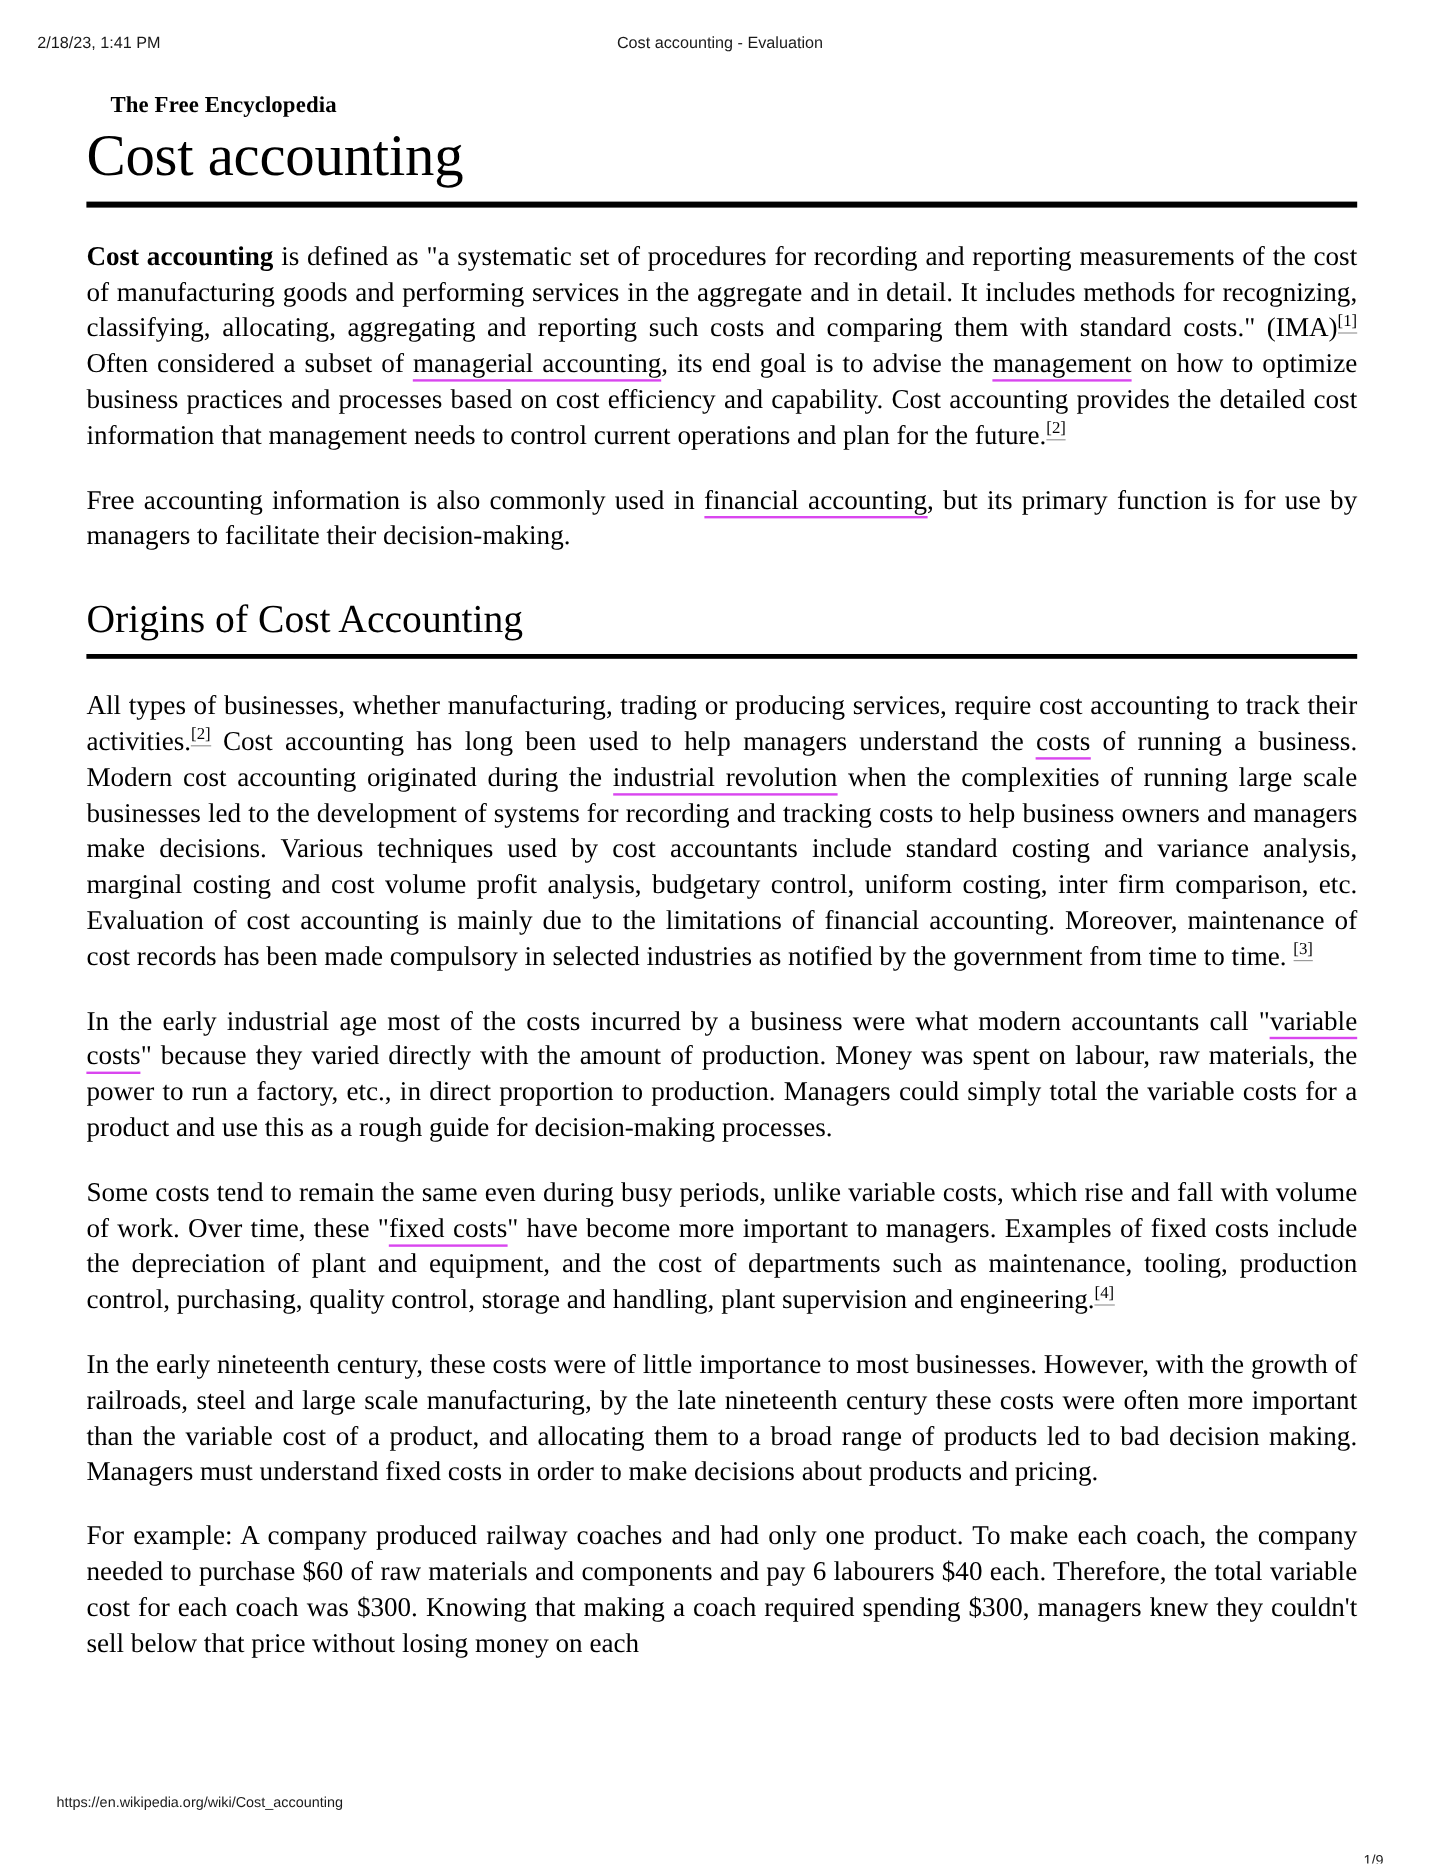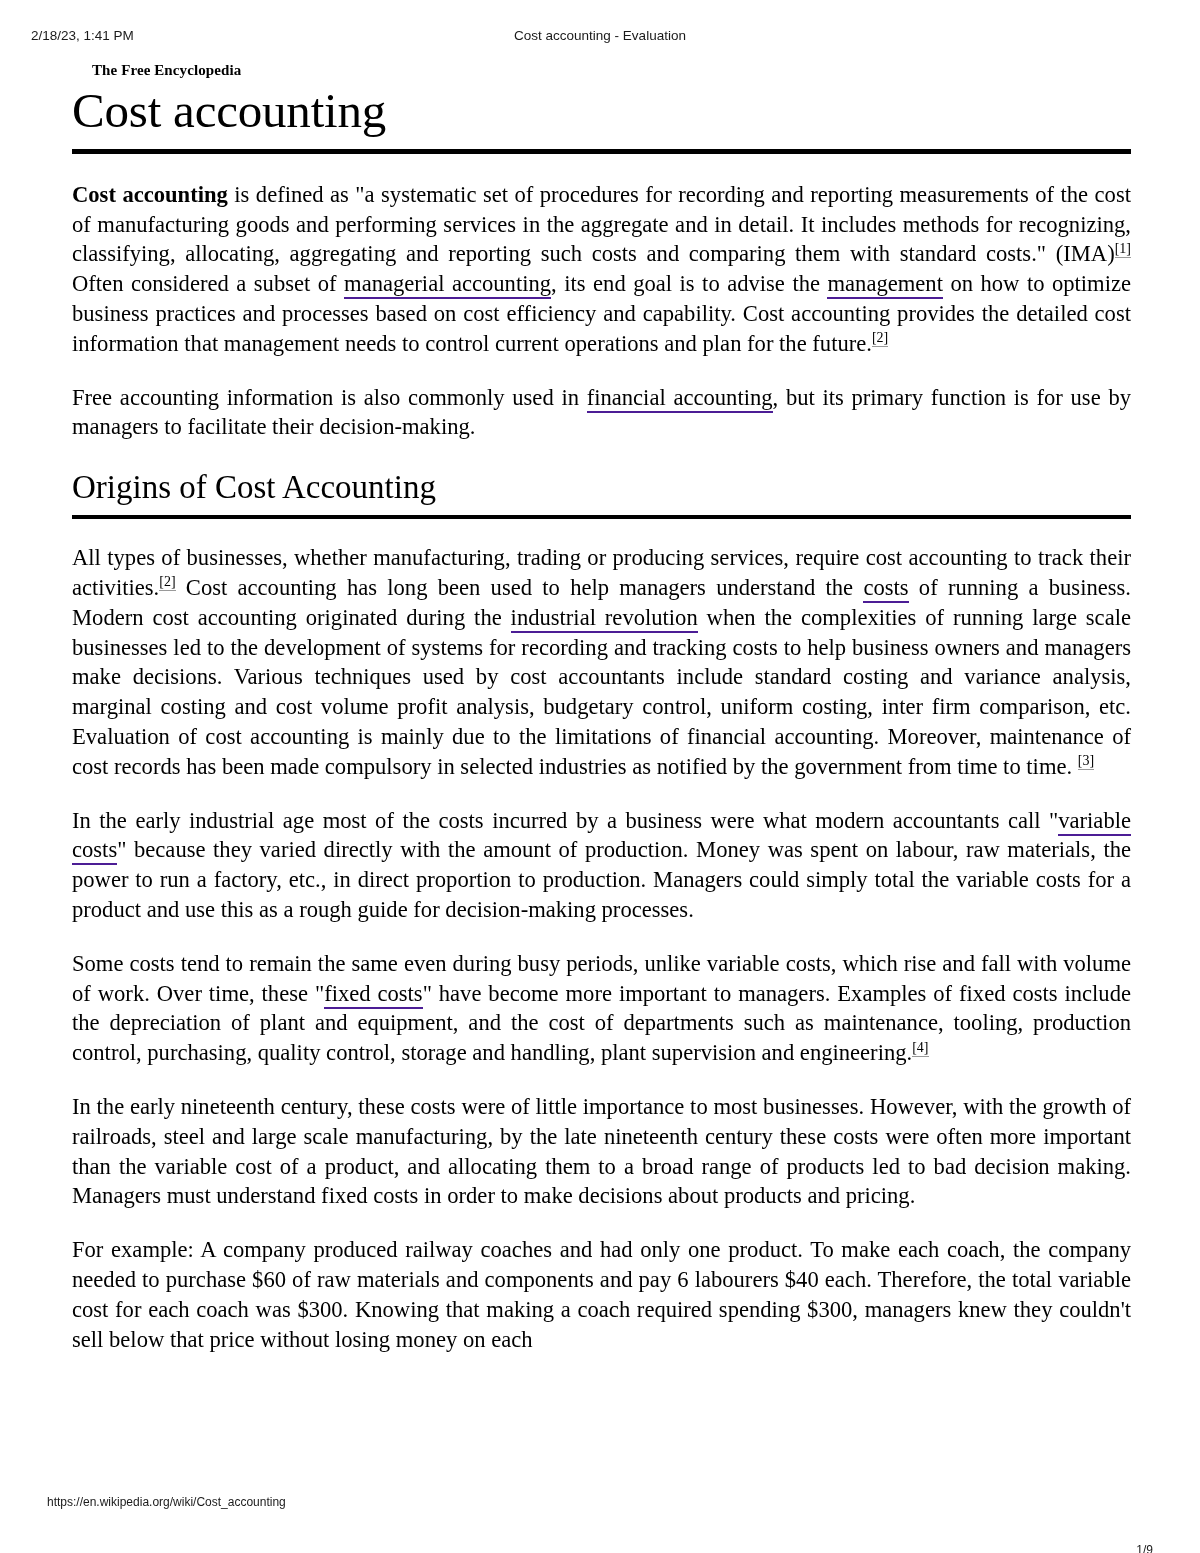--- a/index.html
+++ b/index.html
@@ -91,24 +91,24 @@
   }
   .wordmark .wm-main .cap {
     font-size: 33px;
   }
   .wordmark .wm-main .sc {
     font-size: 25px;
   }
   .wordmark .wm-sub {
     display: block;
     font-family: "Liberation Serif", "DejaVu Serif", serif;
-    font-size: 15px;
+    font-size: 19px;
     font-weight: 700;
     color: #000;
-    margin-top: 1px;
+    margin-top: 16px;
     letter-spacing: 0.1px;
   }
 
   
   h1.article-title {
     font-family: "Liberation Serif", "DejaVu Serif", serif;
     font-size: 49px;
     font-weight: 400;
     line-height: 1.12;
     margin: 6px 0 0 0;
@@ -122,21 +122,21 @@
     margin: 10px 0 0 0;
     padding: 0;
   }
 
   
   h2.section-title {
     font-family: "Liberation Serif", "DejaVu Serif", serif;
     font-size: 33px;
     font-weight: 400;
     line-height: 1.15;
-    margin: 27px 0 0 0;
+    margin: 38px 0 0 0;
     padding: 0;
   }
   h2.section-title + .rule-heavy {
     margin-top: 8px;
     height: 4px;
   }
 
   
   p.body {
     font-size: 22.6px;
@@ -150,21 +150,21 @@
   }
   p.body.first { margin-top: 26px; }
 
   b, .bold { font-weight: 700; }
 
   
   a.wikilink,
   span.wikilink {
     color: #000;
     text-decoration: none;
-    border-bottom: 2px solid #4c1d95;
+    border-bottom: 2px solid #d946ef;
     padding-bottom: 1px;
     cursor: pointer;
   }
 
   
   sup.ref {
     font-size: 0.62em;
     vertical-align: super;
     line-height: 0;
     white-space: nowrap;

